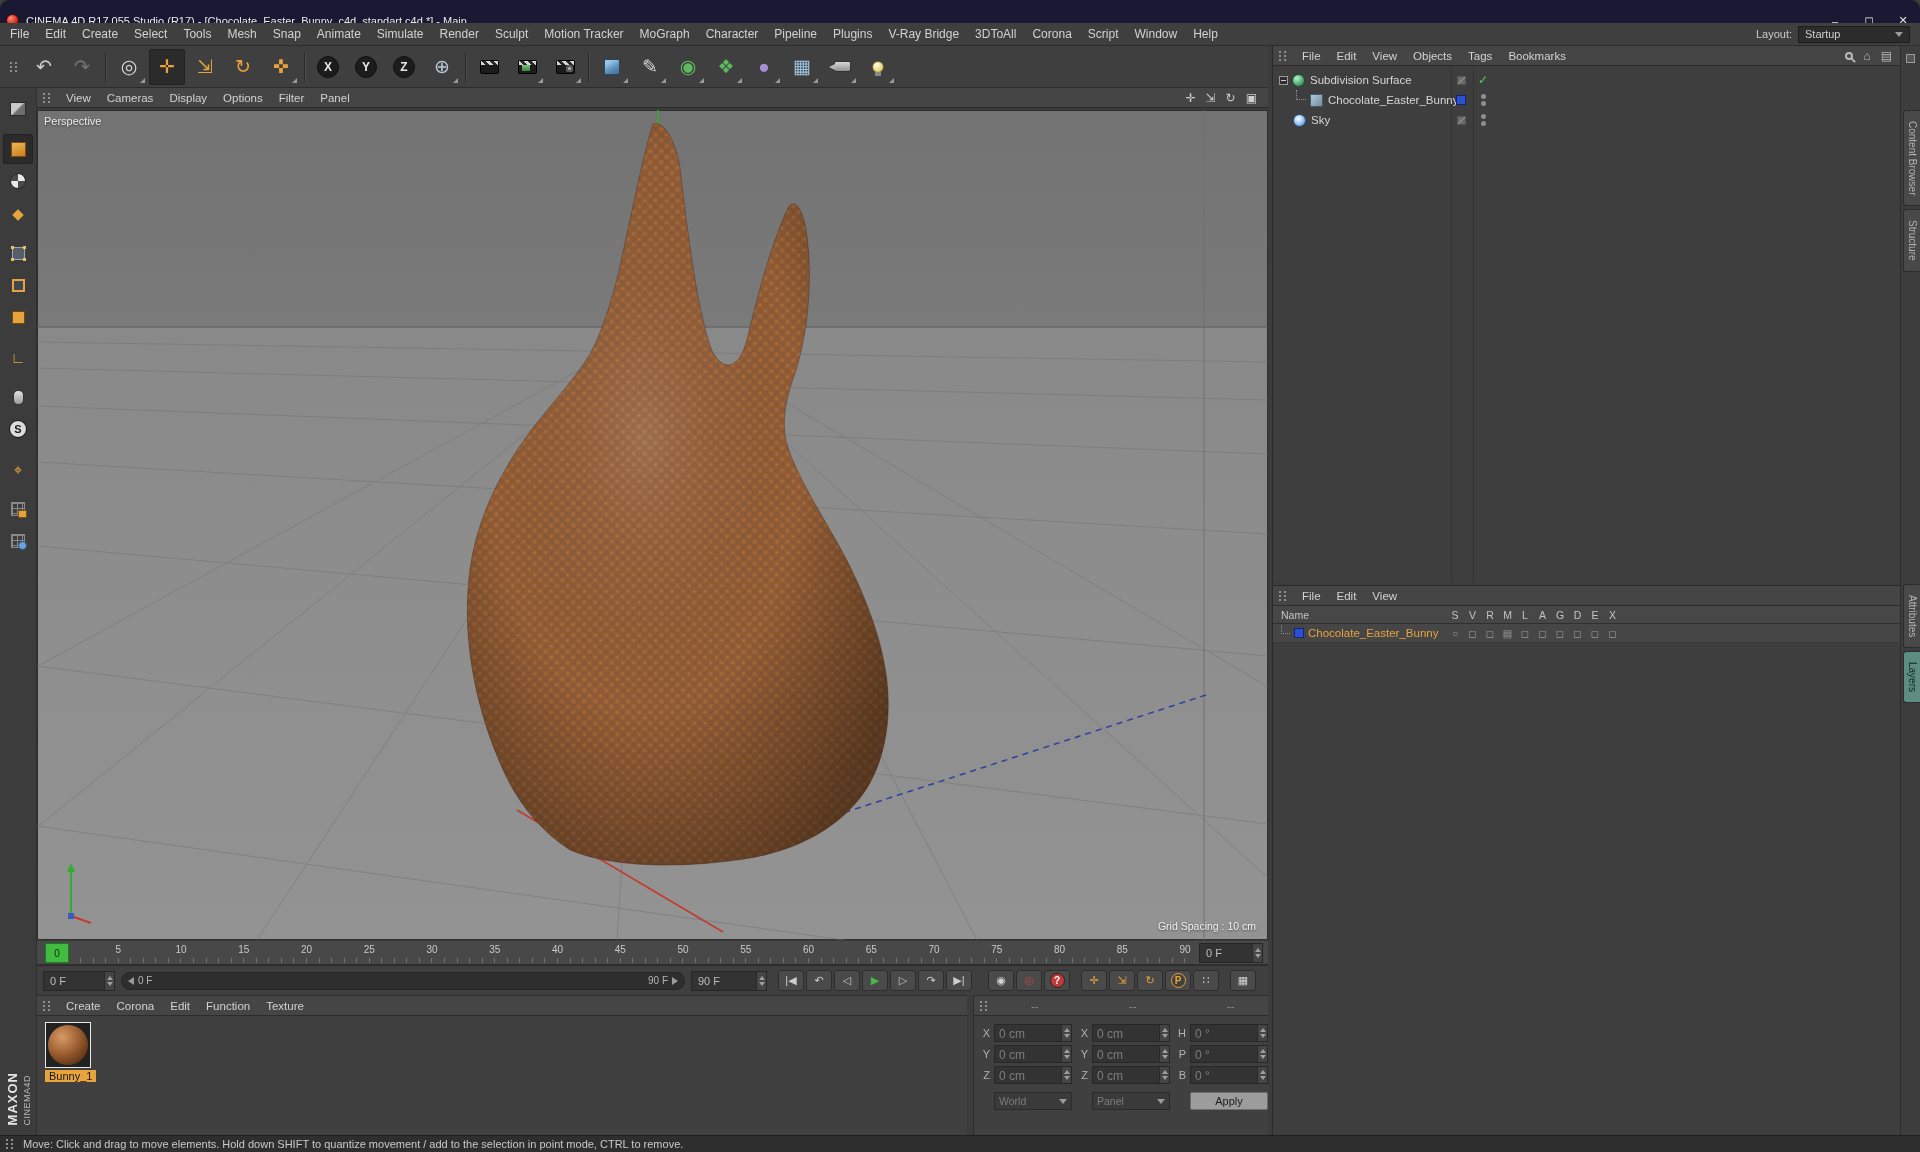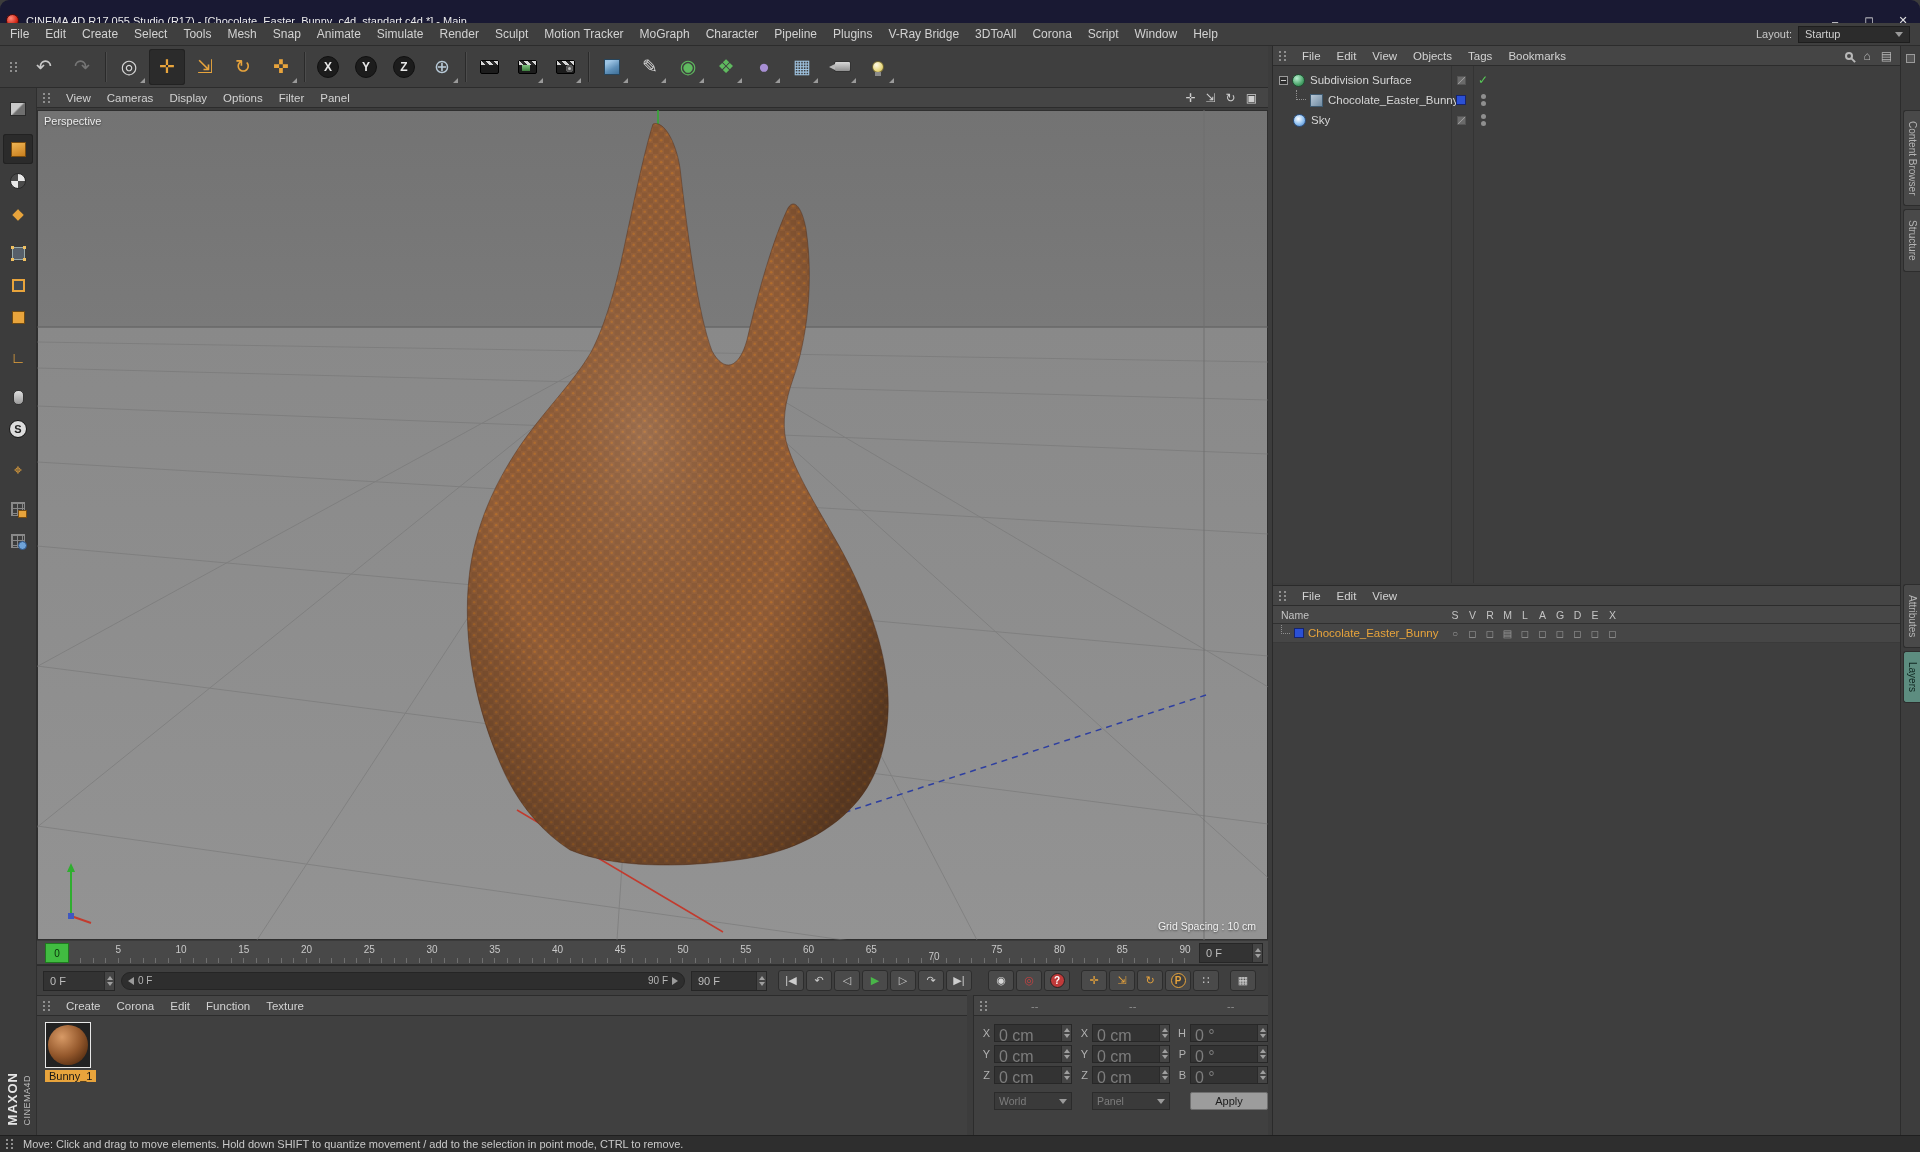--- a/index.html
+++ b/index.html
@@ -115,21 +115,21 @@
 .mat-thumb{width:46px;height:46px;background:#222;border:1px solid #8a8a8a;display:flex;align-items:center;justify-content:center;}
 .mat-thumb.sel{border-color:#e8e8e8;}
 .mat-sphere{width:40px;height:40px;border-radius:50%;background:radial-gradient(circle at 35% 30%,#d89a66,#94582c 50%,#542c10 85%,#3c1e0a);}
 .mat-label{background:#e8a43c;color:#161616;font-size:11px;padding:0 4px;margin-top:2px;}
 .coord-panel{position:absolute;left:936px;top:907px;right:0;height:140px;background:#404040;border-top:1px solid #2c2c2c;border-left:1px solid #2c2c2c;}
 .cheaders{position:relative;flex:1;height:100%;}
 .cheader{position:absolute;top:4px;font-size:11px;color:#8f8f8f;}
 .cgrid,.cbottom{display:grid;grid-template-columns:14px 78px 16px 78px 16px 78px;column-gap:2px;row-gap:3px;padding:8px 0 0 4px;align-items:center;}
 .clabel{font-size:11px;color:#b2b2b2;text-align:right;padding-right:2px;}
 .cfield{display:flex;height:18px;background:#333;border:1px solid #272727;}
-.cval{flex:1;font-size:16px;color:#7d7d7d;padding:2px 4px;white-space:nowrap;}
+.cval{flex:1;font-size:12px;color:#7d7d7d;padding:2px 4px;white-space:nowrap;}
 .cbottom > :nth-child(1){grid-column:2;}
 .cbottom > :nth-child(2){grid-column:4;}
 .cbottom > :nth-child(3){grid-column:6;}
 .cdrop{height:18px;background:#3a3a3a;border:1px solid #2b2b2b;color:#7d7d7d;font-size:10.5px;display:flex;align-items:center;justify-content:space-between;padding:0 4px;}
 .apply-btn{height:18px;background:#9c9c9c;border:1px solid #6e6e6e;border-radius:2px;color:#1b1b1b;font-size:11px;display:flex;align-items:center;justify-content:center;}
 
 .dock{position:absolute;left:1272px;top:46px;width:628px;bottom:17px;background:#3c3c3c;border-left:1px solid #2a2a2a;}
 .om{height:539px;position:relative;}
 .om-corner{margin-left:auto;display:flex;align-items:center;gap:10px;padding-right:8px;color:#b8b8b8;}
 .om-ci{display:flex;align-items:center;}
@@ -461,21 +461,21 @@
           <span class="num" style="left: 269.5px;">20</span>
           <span class="num" style="left: 332.25px;">25</span>
           <span class="num" style="left: 395px;">30</span>
           <span class="num" style="left: 457.75px;">35</span>
           <span class="num" style="left: 520.5px;">40</span>
           <span class="num" style="left: 583.25px;">45</span>
           <span class="num" style="left: 646px;">50</span>
           <span class="num" style="left: 708.75px;">55</span>
           <span class="num" style="left: 771.5px;">60</span>
           <span class="num" style="left: 834.25px;">65</span>
-          <span class="num" style="left: 897px; margin-top: 7px;">70</span>
+          <span class="num" style="left: 897px;">70</span>
           <span class="num" style="left: 959.75px;">75</span>
           <span class="num" style="left: 1022.5px;">80</span>
           <span class="num" style="left: 1085.25px;">85</span>
           <span class="num" style="left: 1148px;">90</span>
         </div>
       <div class="tickstrip"></div>
       <div class="playhead">0</div>
       <div class="frame-box ruler-end">
         <span class="val">0 F</span>
         <span class="spin">

